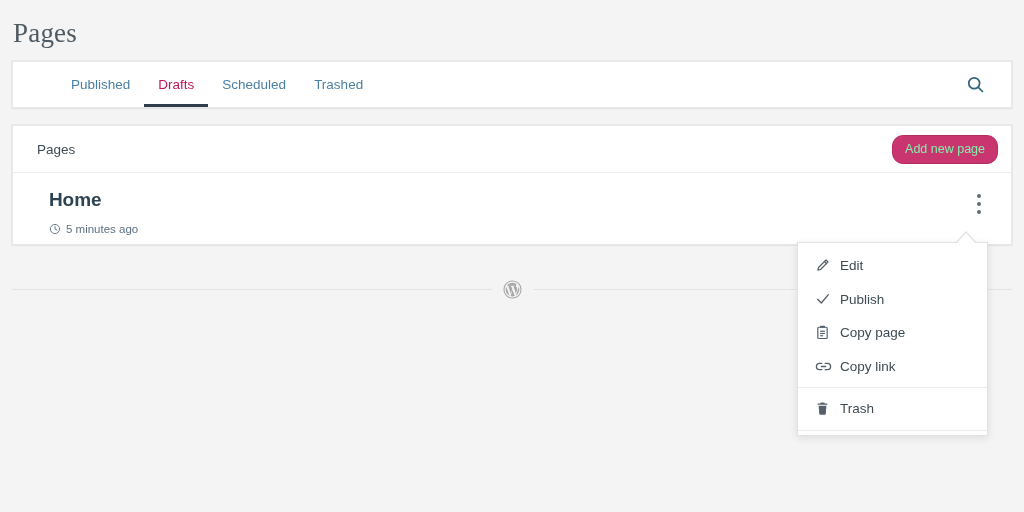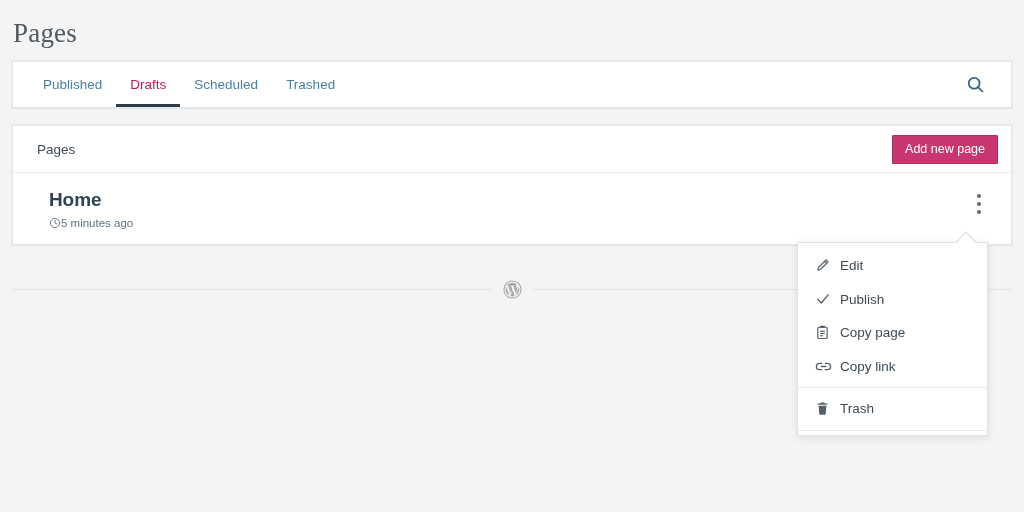--- a/index.html
+++ b/index.html
@@ -42,20 +42,21 @@
   
   .tabbar-card {
     top: 61px;
     height: 47px;
   }
   .tabs {
     display: flex;
     align-items: center;
     height: 100%;
     padding-left: 16px;
+    margin-left: 28px;
   }
   .tab {
     position: relative;
     height: 100%;
     display: flex;
     align-items: center;
     padding: 0 14px;
     font-size: 13.5px;
     color: #4a7fa3;
     cursor: pointer;
@@ -100,23 +101,23 @@
   }
   .pages-card-header-title {
     font-size: 13.5px;
     color: #3d4b54;
   }
   .add-new-page-btn {
     position: absolute;
     right: 13px;
     top: 9px;
     background: #c9356e;
-    color: #ffffff;
+    color: #86efac;
     border: 1px solid #b32e61;
-    border-radius: 1px;
+    border-radius: 11px;
     font-size: 12.5px;
     font-family: "Liberation Sans", sans-serif;
     padding: 6px 12px 7px;
     line-height: 14px;
     cursor: pointer;
     white-space: nowrap;
   }
 
   .page-row {
     position: relative;
@@ -126,21 +127,22 @@
   .page-row-title {
     font-size: 19px;
     font-weight: 700;
     color: #2e4453;
     line-height: 24px;
     letter-spacing: -0.1px;
   }
   .page-row-meta {
     display: flex;
     align-items: flex-end;
-    margin-top: 5px;
+    gap: 5px;
+    margin-top: 11px;
     font-size: 11.5px;
     color: #5e7183;
   }
   .page-row-meta svg { display: block; flex: none; }
 
   .ellipsis-btn {
     position: absolute;
     right: 13px;
     top: 12px;
     width: 38px;

